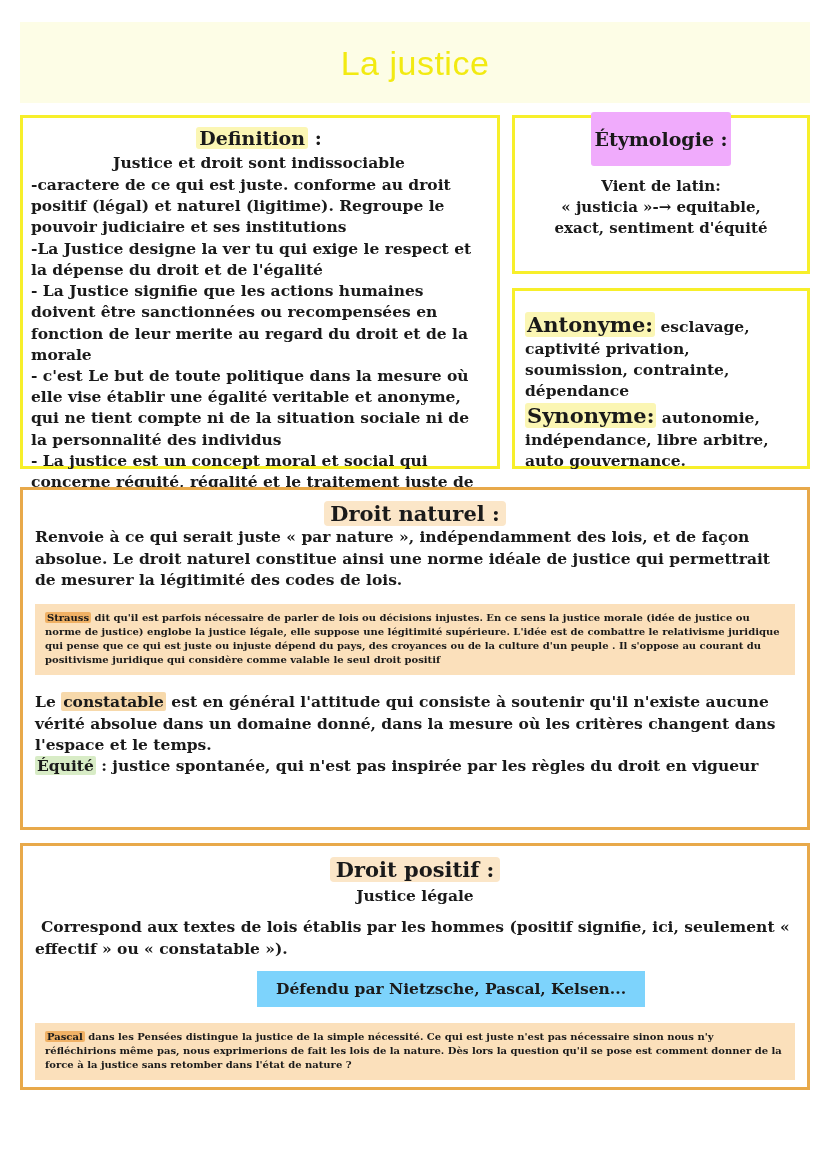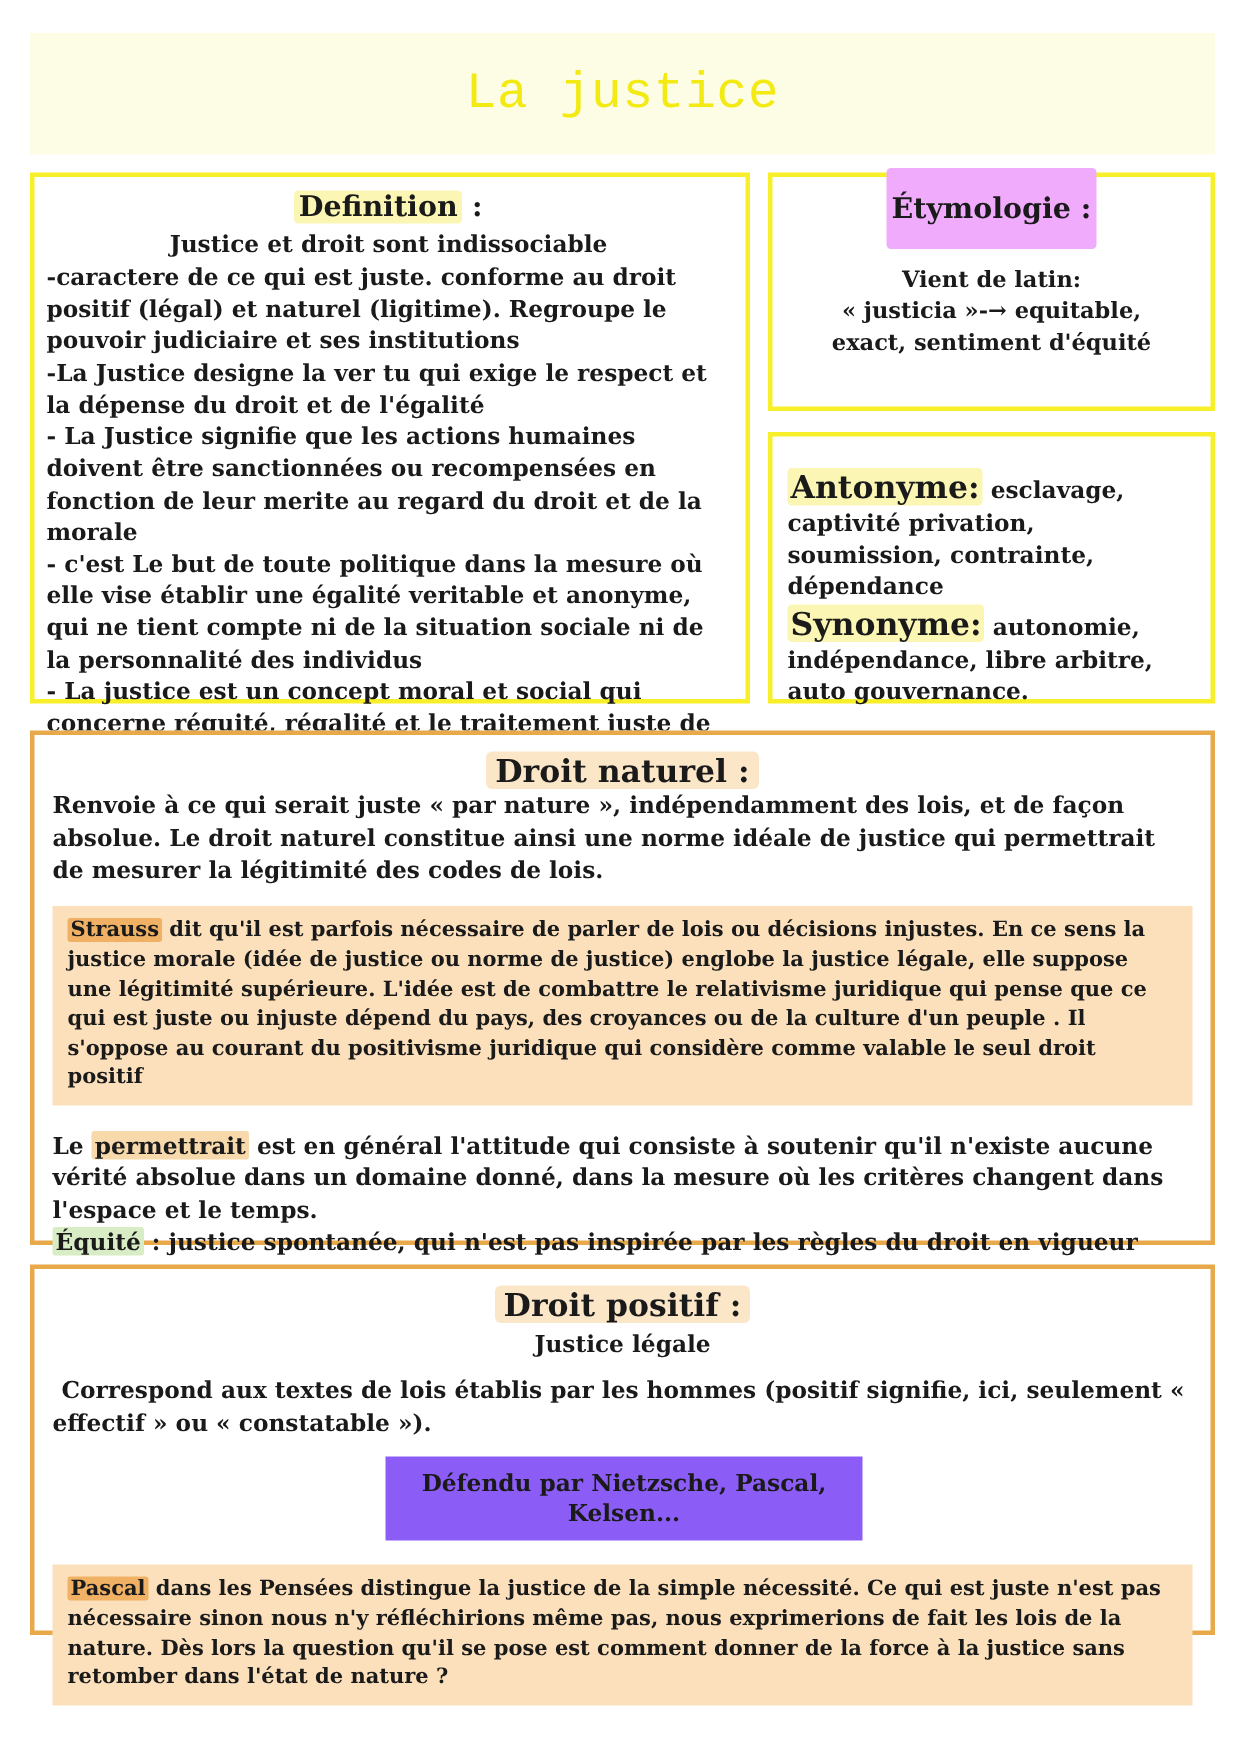--- a/index.html
+++ b/index.html
@@ -30,21 +30,21 @@
     left: 20px;
     top: 22px;
     width: 790px;
     height: 81px;
     background: #fdfde6;
     display: flex;
     align-items: center;
     justify-content: center;
   }
   .title-text {
-    font-family: Liberation Mono, monospace;
+    font-family: Liberation Sans, sans-serif;
     font-size: 34px;
     color: #f2ea12;
     letter-spacing: 0.5px;
     line-height: 1;
   }
 
   
   .box {
     position: absolute;
     box-sizing: border-box;
@@ -173,21 +173,21 @@
 
   .para {
     font-size: 15.5px;
     line-height: 1.38;
     margin: 0;
   }
 
   .quote-block {
     background: #fbe0bb;
     padding: 7px 10px 8px 10px;
-    font-size: 14px;
+    font-size: 10px;
     line-height: 1.4;
     margin: 12px 0 0 0;
     box-sizing: border-box;
   }
   #strauss-block { margin-top: 14px; width: 760px; }
   #pascal-block { margin-top: 16px; width: 760px; }
 
   .hl-name {
     background: #f0b165;
     padding: 0 2px;
@@ -202,22 +202,22 @@
     background: #d8ecc6;
     padding: 0 2px;
     border-radius: 2px;
   }
 
   .after-quote {
     margin-top: 16px;
   }
 
   .defendu-strip {
-    background: #8b5cf6;
-    width: 318px;
+    background: #7dd3fc;
+    width: 388px;
     margin: 12px 0 0 222px;
     padding: 8px 6px;
     text-align: center;
     font-size: 15.5px;
     line-height: 1.3;
     box-sizing: border-box;
   }
 
   .indent-first { text-indent: 6px; }
 </style>
@@ -268,21 +268,21 @@
     <div class="section-title">
       <span class="hl-peach">Droit naturel :</span>
     </div>
     <p class="para">Renvoie à ce qui serait juste « par nature », indépendamment des lois, et de façon absolue. Le droit naturel constitue ainsi une norme idéale de justice qui permettrait de mesurer la légitimité des codes de lois.</p>
 
     <div class="quote-block" id="strauss-block">
       <span class="hl-name">Strauss</span><span> dit qu'il est parfois nécessaire de parler de lois ou décisions injustes. En ce sens la justice morale (idée de justice ou norme de justice) englobe la justice légale, elle suppose une légitimité supérieure. L'idée est de combattre le relativisme juridique qui pense que ce qui est juste ou injuste dépend du pays, des croyances ou de la culture d'un peuple . Il s'oppose au courant du positivisme juridique qui considère comme valable le seul droit positif</span>
     </div>
 
     <p class="para after-quote">
-      <span>Le </span><span class="hl-term-orange">permettrait</span><span> est en général l'attitude qui consiste à soutenir qu'il n'existe aucune vérité absolue dans un domaine donné, dans la mesure où les critères changent dans l'espace et le temps.</span>
+      <span>Le </span><span class="hl-term-orange">constatable</span><span> est en général l'attitude qui consiste à soutenir qu'il n'existe aucune vérité absolue dans un domaine donné, dans la mesure où les critères changent dans l'espace et le temps.</span>
     </p>
     <p class="para">
       <span class="hl-term-green">Équité</span><span> : justice spontanée, qui n'est pas inspirée par les règles du droit en vigueur</span>
     </p>
   </div>
 
   <div class="box box-orange" id="droit-positif-box">
     <div class="section-title">
       <span class="hl-peach">Droit positif :</span>
     </div>

